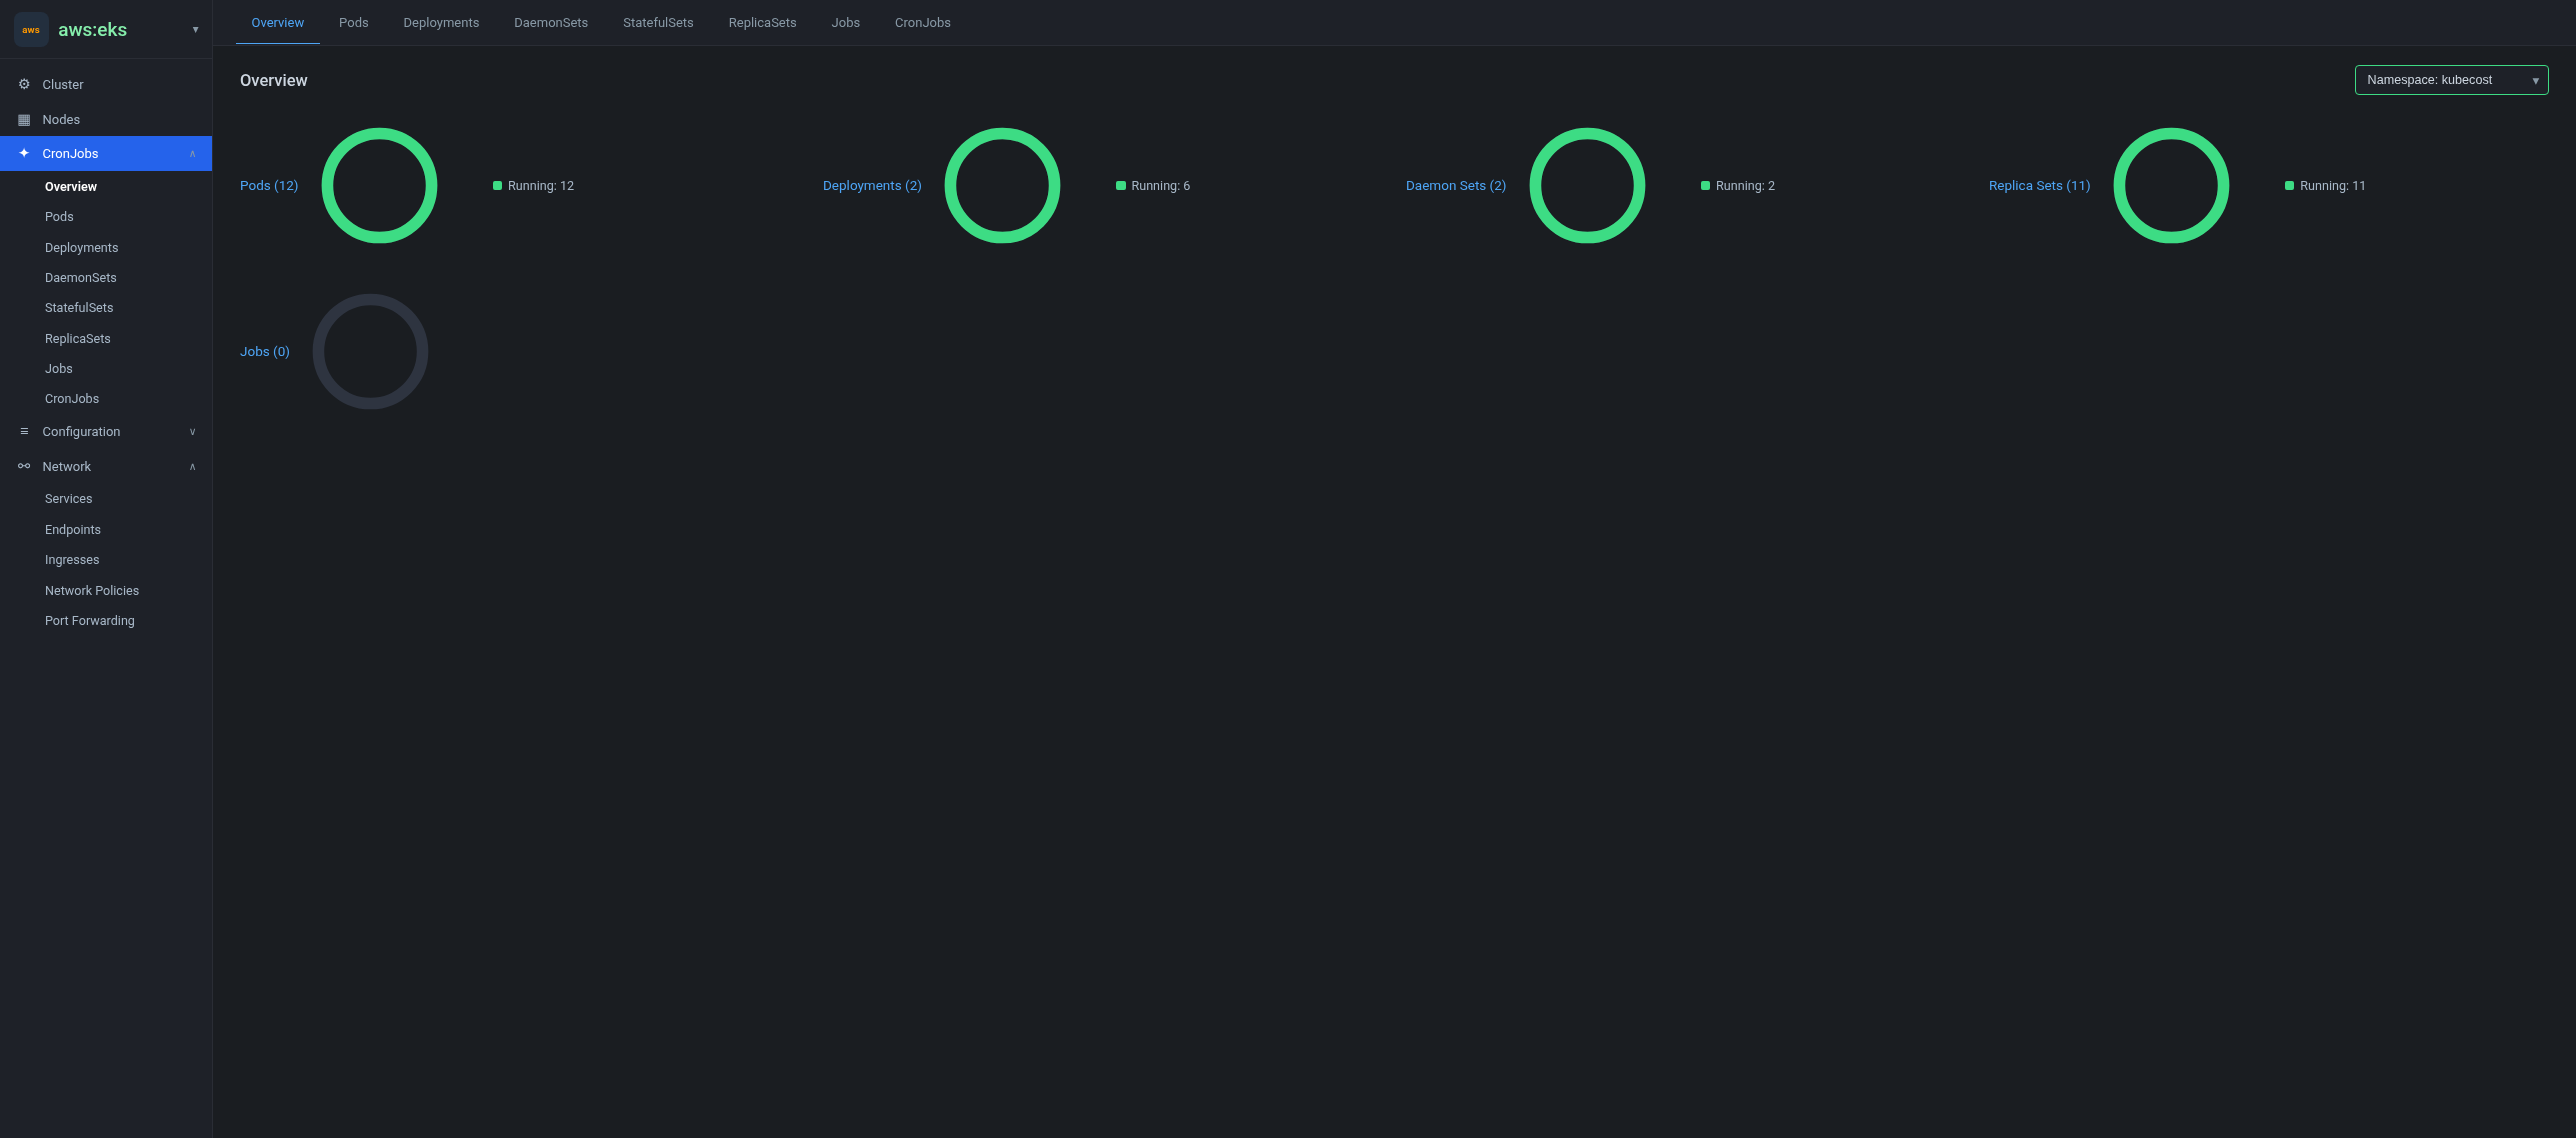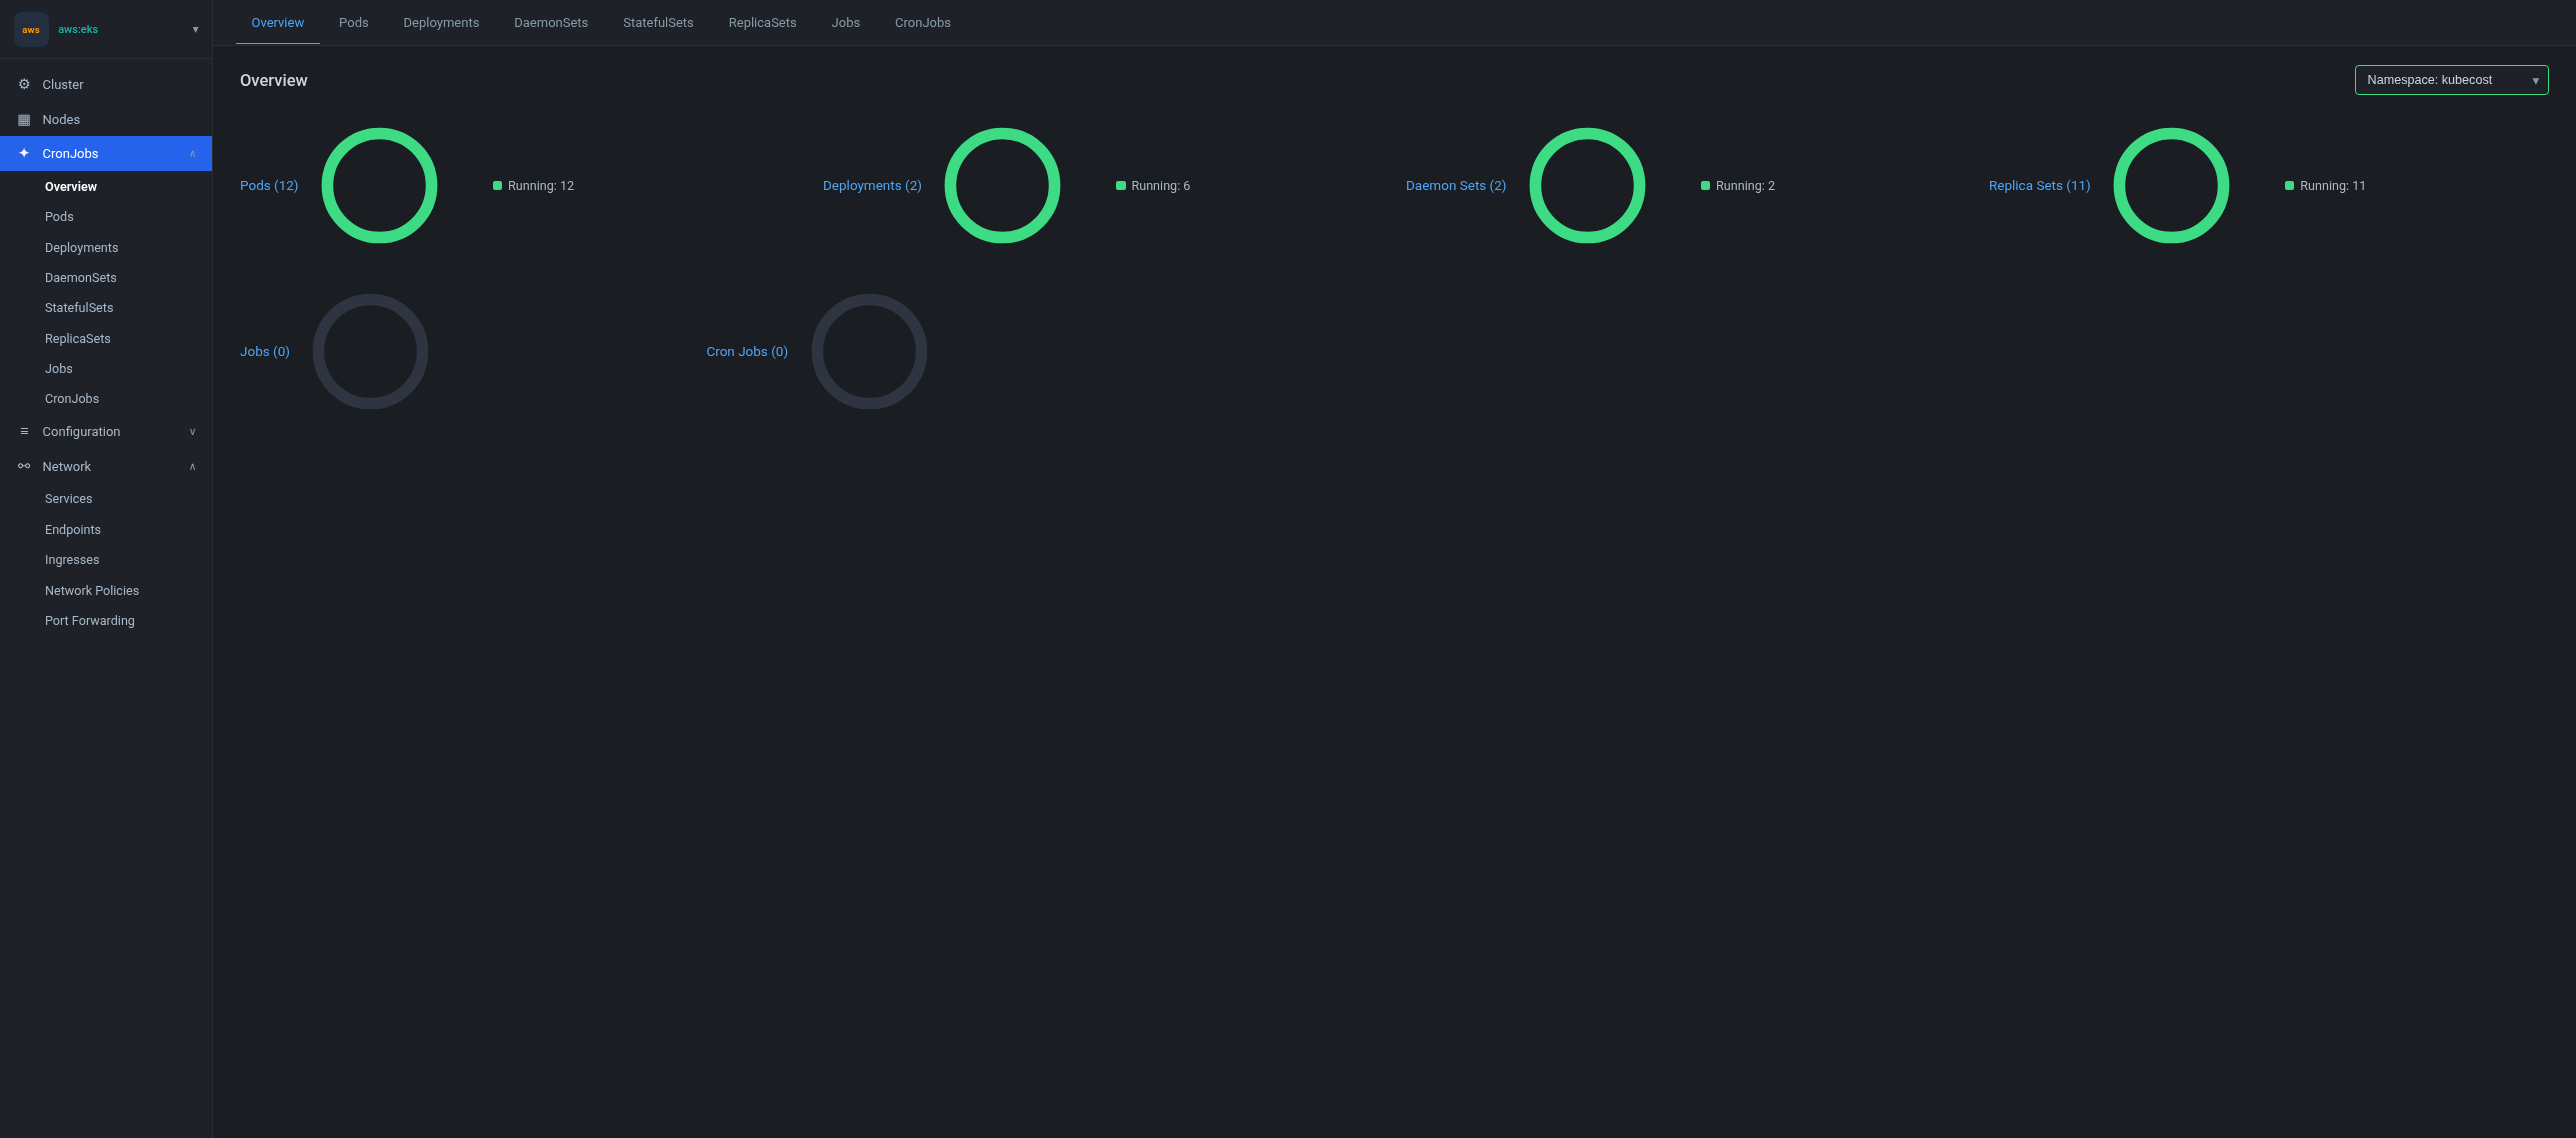--- a/index.html
+++ b/index.html
@@ -41,22 +41,22 @@
       display: flex;
       align-items: center;
       justify-content: center;
       font-size: 9.7px;
       color: #ff9900;
       font-weight: bold;
       flex-shrink: 0;
     }
 
     .sidebar-brand {
-      color: #14b8a6;
-      font-size: 11px;
+      color: #86efac;
+      font-size: 19px;
       font-weight: 500;
       flex: 1;
     }
 
     .sidebar-brand-arrow {
       color: #8899a6;
       font-size: 11.6px;
     }
 
     .sidebar-nav {
@@ -454,32 +454,20 @@
             <svg class="donut-svg" viewBox="0 0 140 140">
               <circle class="donut-bg" cx="70" cy="70" r="54"></circle>
             </svg>
           </div>
           <div class="circle-legend" style="visibility:hidden;">
             <div class="legend-dot"></div>
             <span>Running: 0</span>
           </div>
         </div>
 
-        <div class="circle-item">
-          <span class="circle-label">Cron Jobs (0)</span>
-          <div class="donut-container">
-            <svg class="donut-svg" viewBox="0 0 140 140">
-              <circle class="donut-bg" cx="70" cy="70" r="54"></circle>
-            </svg>
-          </div>
-          <div class="circle-legend" style="visibility:hidden;">
-            <div class="legend-dot"></div>
-            <span>Running: 0</span>
-          </div>
-        </div>
 
         <div class="circle-item" style="visibility:hidden;">
           <div class="donut-container"></div>
         </div>
         <div class="circle-item" style="visibility:hidden;">
           <div class="donut-container"></div>
         </div>
         <div class="circle-item" style="visibility:hidden;">
           <div class="donut-container"></div>
         </div>

